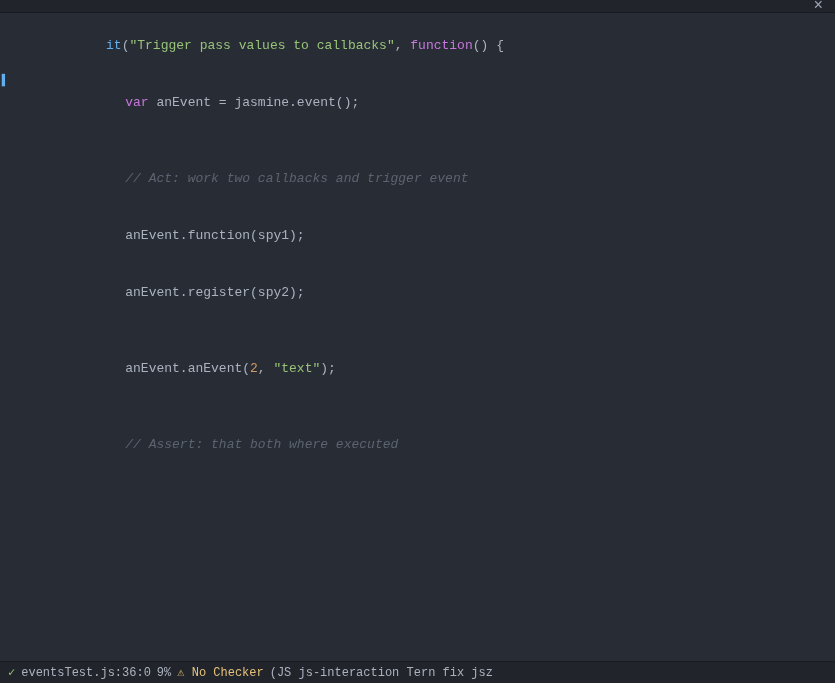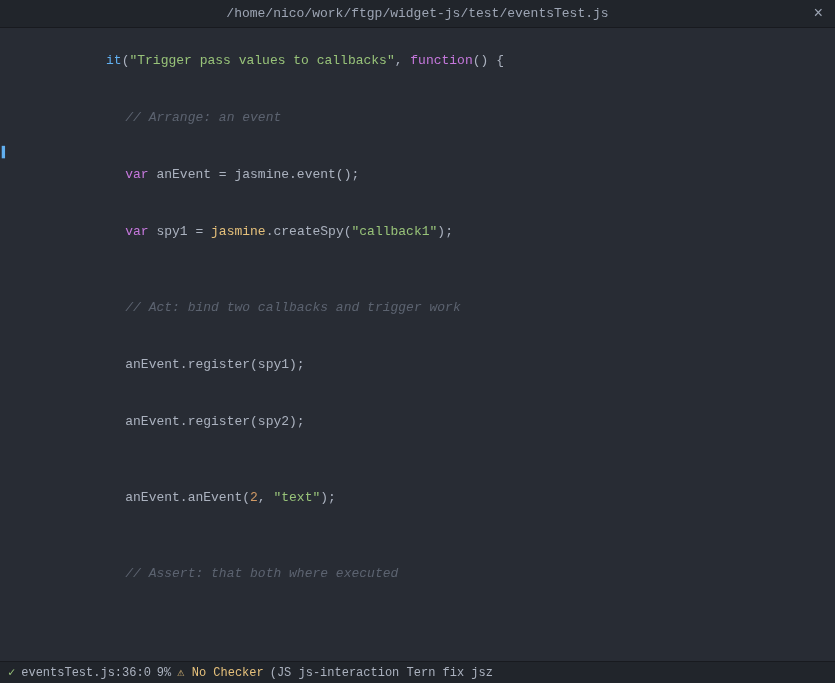--- a/index.html
+++ b/index.html
@@ -94,71 +94,58 @@
     }
     .status-ok { color: #98c379; }
     .status-warn { color: #e5c07b; }
     .status-filename { color: #abb2bf; font-family: Liberation Mono, monospace; }
     .status-git { color: #c678dd; }
   </style>
 </head>
 <body>
 
 <div class="title-bar">
-  <span>/home/nico/work/ftgp/widget-js/test/eventsTest.js</span>
   <span class="close-btn">×</span>
 </div>
 
 <div class="code-area">
 
   <div class="code-line">
     <div class="line-marker"></div>
     <div class="line-content">
       <span class="plain">    </span><span class="fn">it</span><span class="plain">(</span><span class="str">"Trigger pass values to callbacks"</span><span class="plain">, </span><span class="kw">function</span><span class="plain">() {</span>
     </div>
   </div>
 
-  <div class="code-line">
-    <div class="line-marker"></div>
-    <div class="line-content">
-      <span class="plain">        </span><span class="cm">// Arrange: an event</span>
-    </div>
-  </div>
 
   <div class="code-line">
     <div class="line-marker">▌</div>
     <div class="line-content">
       <span class="plain">        </span><span class="kw">var</span><span class="plain"> anEvent = jasmine.event();</span>
     </div>
   </div>
 
-  <div class="code-line">
-    <div class="line-marker"></div>
-    <div class="line-content">
-      <span class="plain">        </span><span class="kw">var</span><span class="plain"> spy1 = </span><span class="jasmine">jasmine</span><span class="plain">.createSpy(</span><span class="str">"callback1"</span><span class="plain">);</span>
-    </div>
-  </div>
 
 
   <div class="code-line">
     <div class="line-marker"></div>
     <div class="line-content">&nbsp;</div>
   </div>
 
   <div class="code-line">
     <div class="line-marker"></div>
     <div class="line-content">
-      <span class="plain">        </span><span class="cm">// Act: bind two callbacks and trigger work</span>
+      <span class="plain">        </span><span class="cm">// Act: work two callbacks and trigger event</span>
     </div>
   </div>
 
   <div class="code-line">
     <div class="line-marker"></div>
     <div class="line-content">
-      <span class="plain">        anEvent.register(spy1);</span>
+      <span class="plain">        anEvent.function(spy1);</span>
     </div>
   </div>
 
   <div class="code-line">
     <div class="line-marker"></div>
     <div class="line-content">
       <span class="plain">        anEvent.register(spy2);</span>
     </div>
   </div>
 

